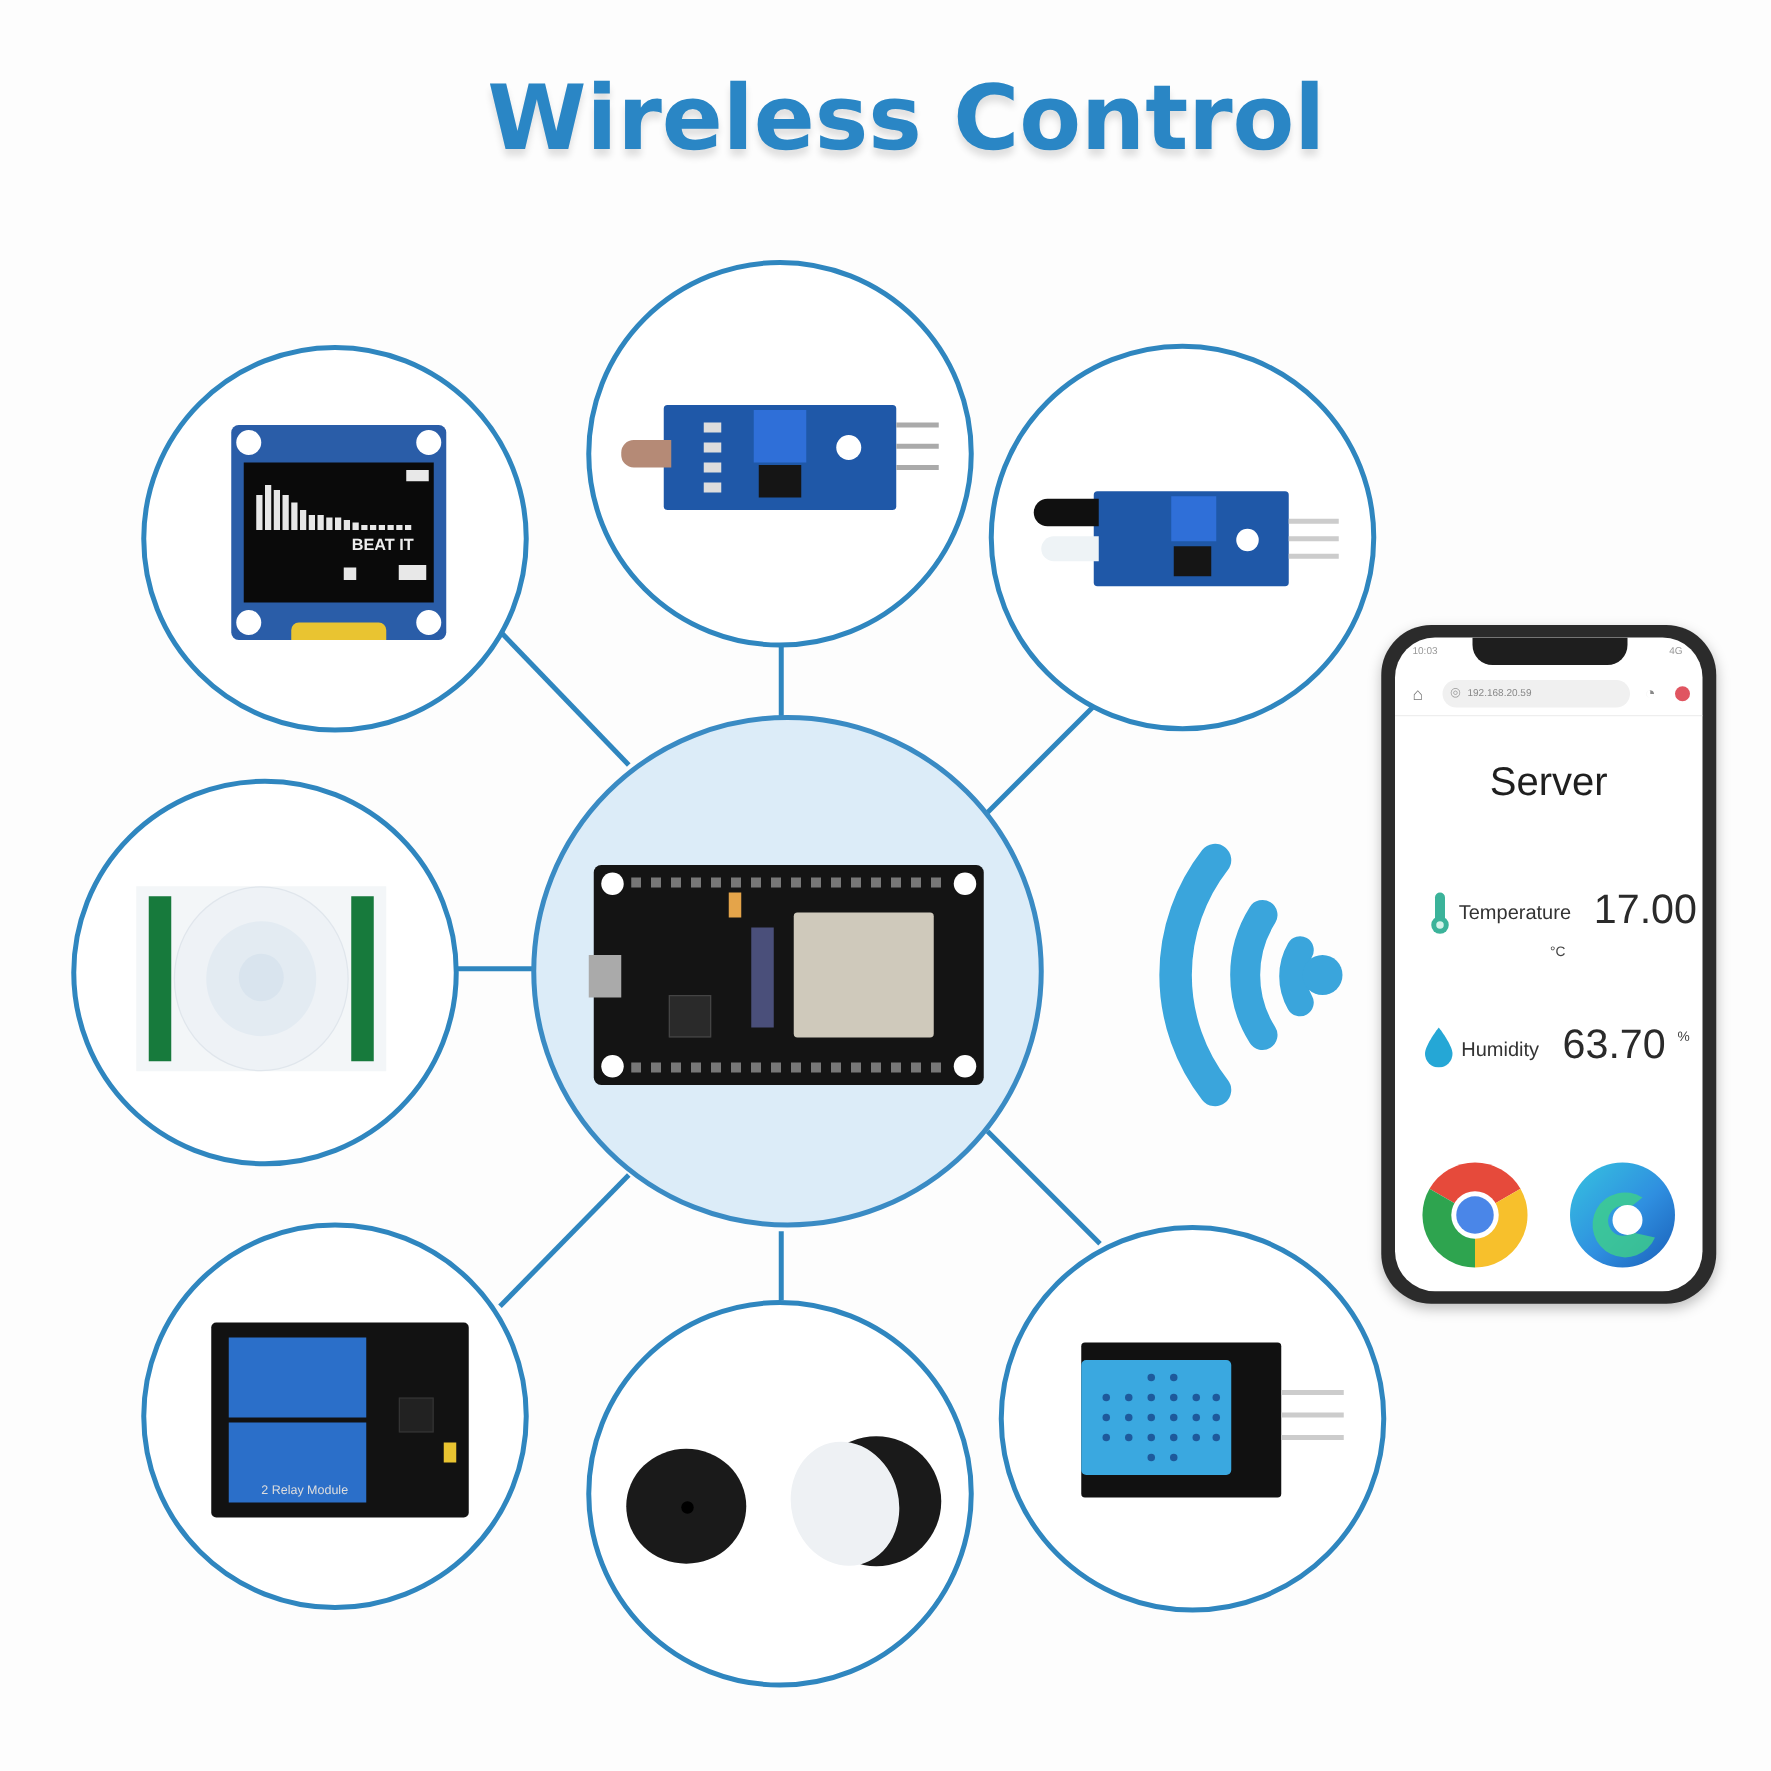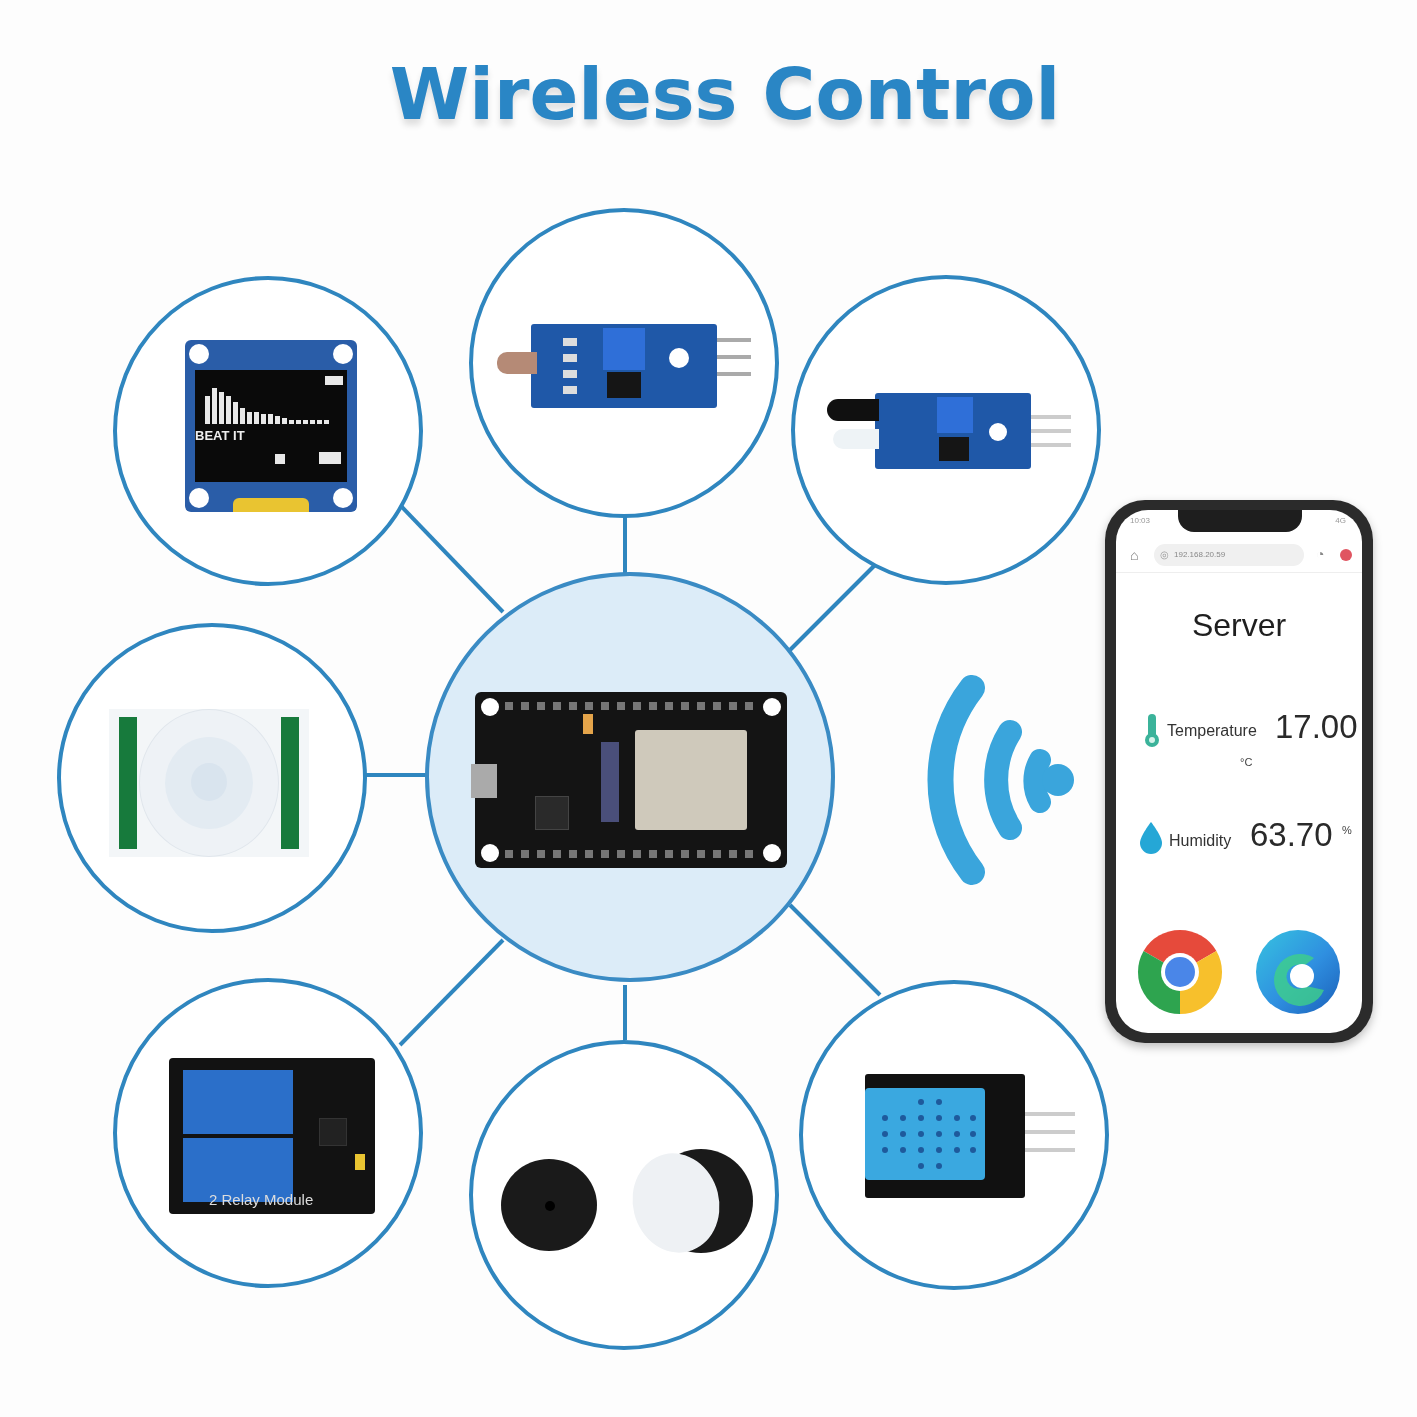--- a/index.html
+++ b/index.html
@@ -87,21 +87,21 @@
             <rect x="101" y="50" width="5" height="4"></rect>
           <rect x="108" y="50" width="5" height="4"></rect>
             <rect x="115" y="50" width="5" height="4"></rect>
           <rect x="122" y="50" width="5" height="4"></rect>
             <rect x="129" y="50" width="5" height="4"></rect>
           <rect x="130" y="6" width="18" height="9"></rect>
           <rect x="80" y="84" width="10" height="10"></rect>
           <rect x="124" y="82" width="22" height="12"></rect>
         </g>
       </svg>
-      <div class="abs" style="left:0;top:58px;width:136px;text-align:left;color:#eee;font-size:13px;font-weight:bold;">BEAT IT</div>
+      <div class="abs" style="left:0;top:58px;width:136px;text-align:right;color:#eee;font-size:13px;font-weight:bold;">BEAT IT</div>
     </div>
     <div class="abs" style="left:48px;bottom:0;width:76px;height:14px;background:#e9c431;border-radius:6px 6px 0 0;"></div>
   </div>
 </div>
 
 <div class="node" style="left:469px;top:208px;width:310px;height:310px;">
   <div class="abs" style="left:58px;top:112px;width:186px;height:84px;background:#1f58a8;border-radius:3px;">
     <div class="abs" style="left:72px;top:4px;width:42px;height:42px;background:#2f6fd8;"></div>
     <div class="abs" style="left:76px;top:48px;width:34px;height:26px;background:#151515;"></div>
     <div class="abs" style="left:138px;top:24px;width:20px;height:20px;border-radius:50%;background:#fff;"></div>
@@ -154,21 +154,21 @@
     <div class="abs" style="left:126px;top:50px;width:18px;height:80px;background:#4a4f7a;"></div>
   </div>
 </div>
 
 <div class="node" style="left:113px;top:978px;width:310px;height:310px;">
   <div class="abs" style="left:52px;top:76px;width:206px;height:156px;background:#121212;border-radius:4px;">
     <div class="abs" style="left:14px;top:12px;width:110px;height:64px;background:#2b6fc9;"></div>
     <div class="abs" style="left:14px;top:80px;width:110px;height:64px;background:#2b6fc9;"></div>
     <div class="abs" style="left:186px;top:96px;width:10px;height:16px;background:#e9c431;"></div>
     <div class="abs" style="left:150px;top:60px;width:26px;height:26px;background:#222;border:1px solid #333;"></div>
-    <div class="abs" style="left:40px;bottom:6px;font-size:15px;color:#ddd;">2 Relay Module</div>
+    <div class="abs" style="left:40px;bottom:16px;font-size:10px;color:#ddd;">2 Relay Module</div>
   </div>
 </div>
 
 <div class="node" style="left:469px;top:1040px;width:310px;height:310px;">
   <div class="abs" style="left:28px;top:105px;width:255px;height:110px;">
     <div class="abs" style="left:0;top:10px;width:96px;height:92px;border-radius:50%;background:#1a1a1a;"></div>
     <div class="abs" style="left:44px;top:52px;width:10px;height:10px;border-radius:50%;background:#000;"></div>
     <div class="abs" style="left:148px;top:0;width:104px;height:104px;border-radius:50%;background:#1a1a1a;"></div>
     <div class="abs" style="left:132px;top:4px;width:86px;height:100px;border-radius:50%;background:#eef1f4;transform:rotate(-14deg);"></div>
   </div>

